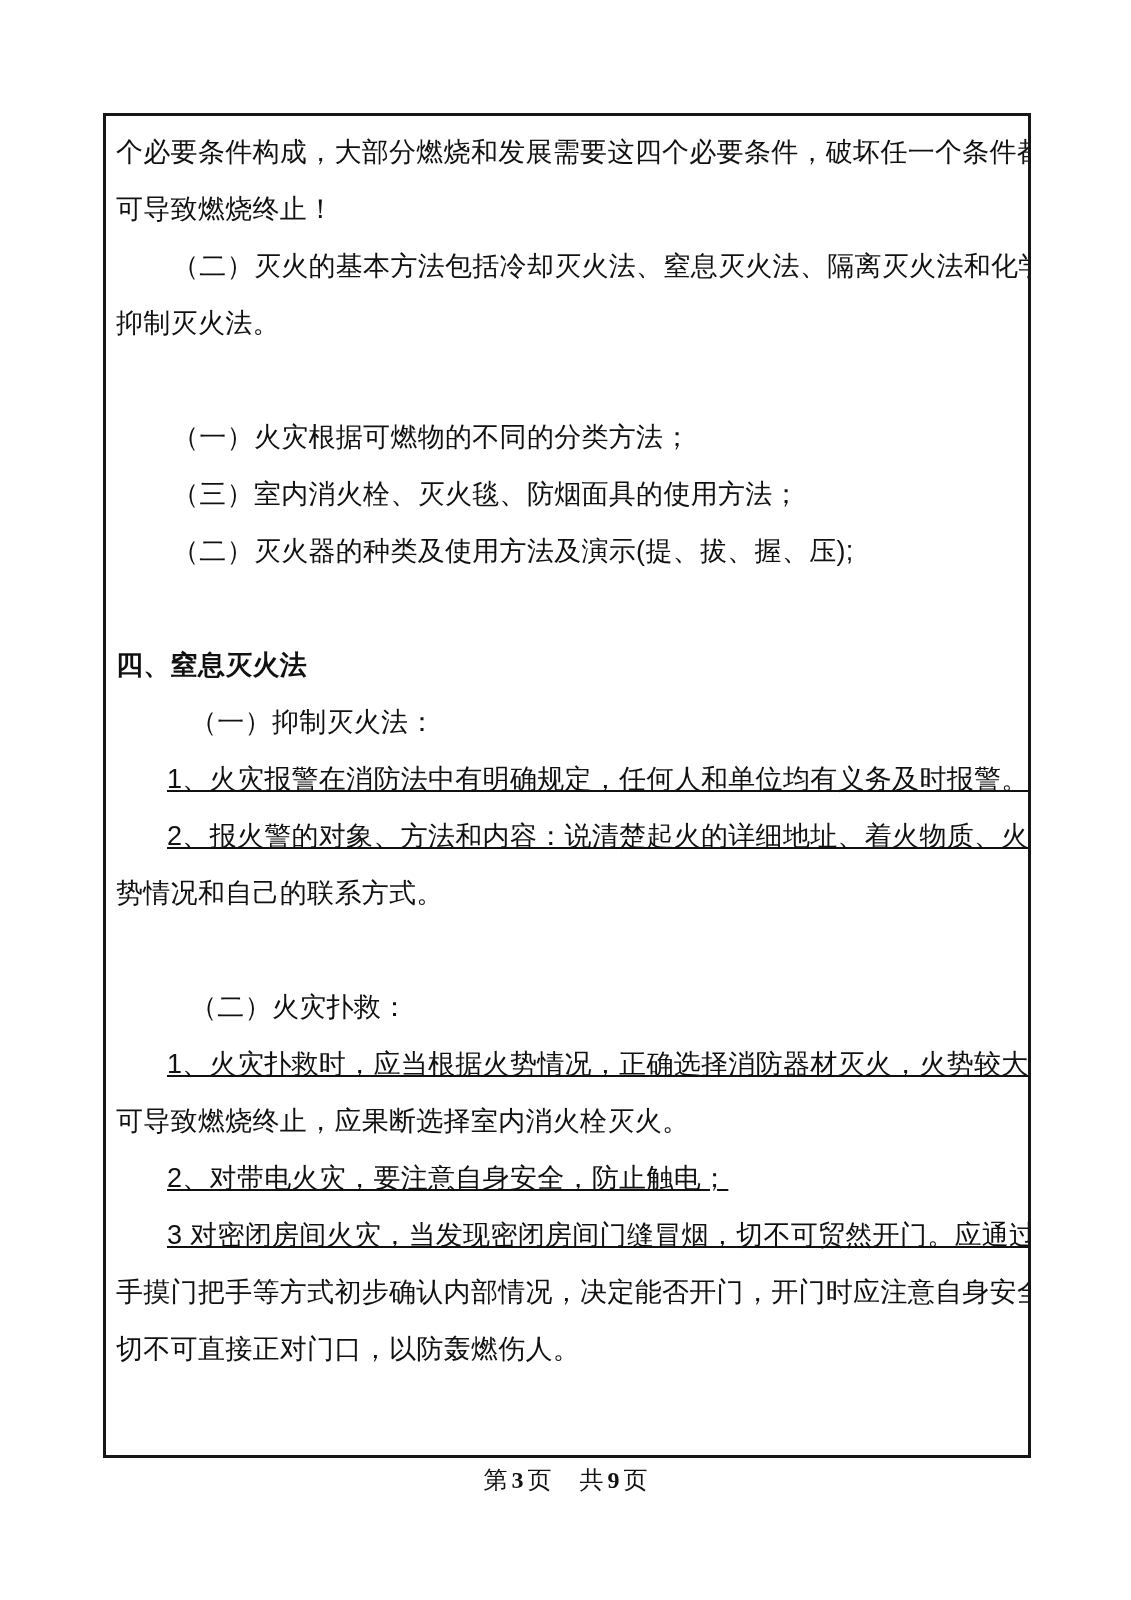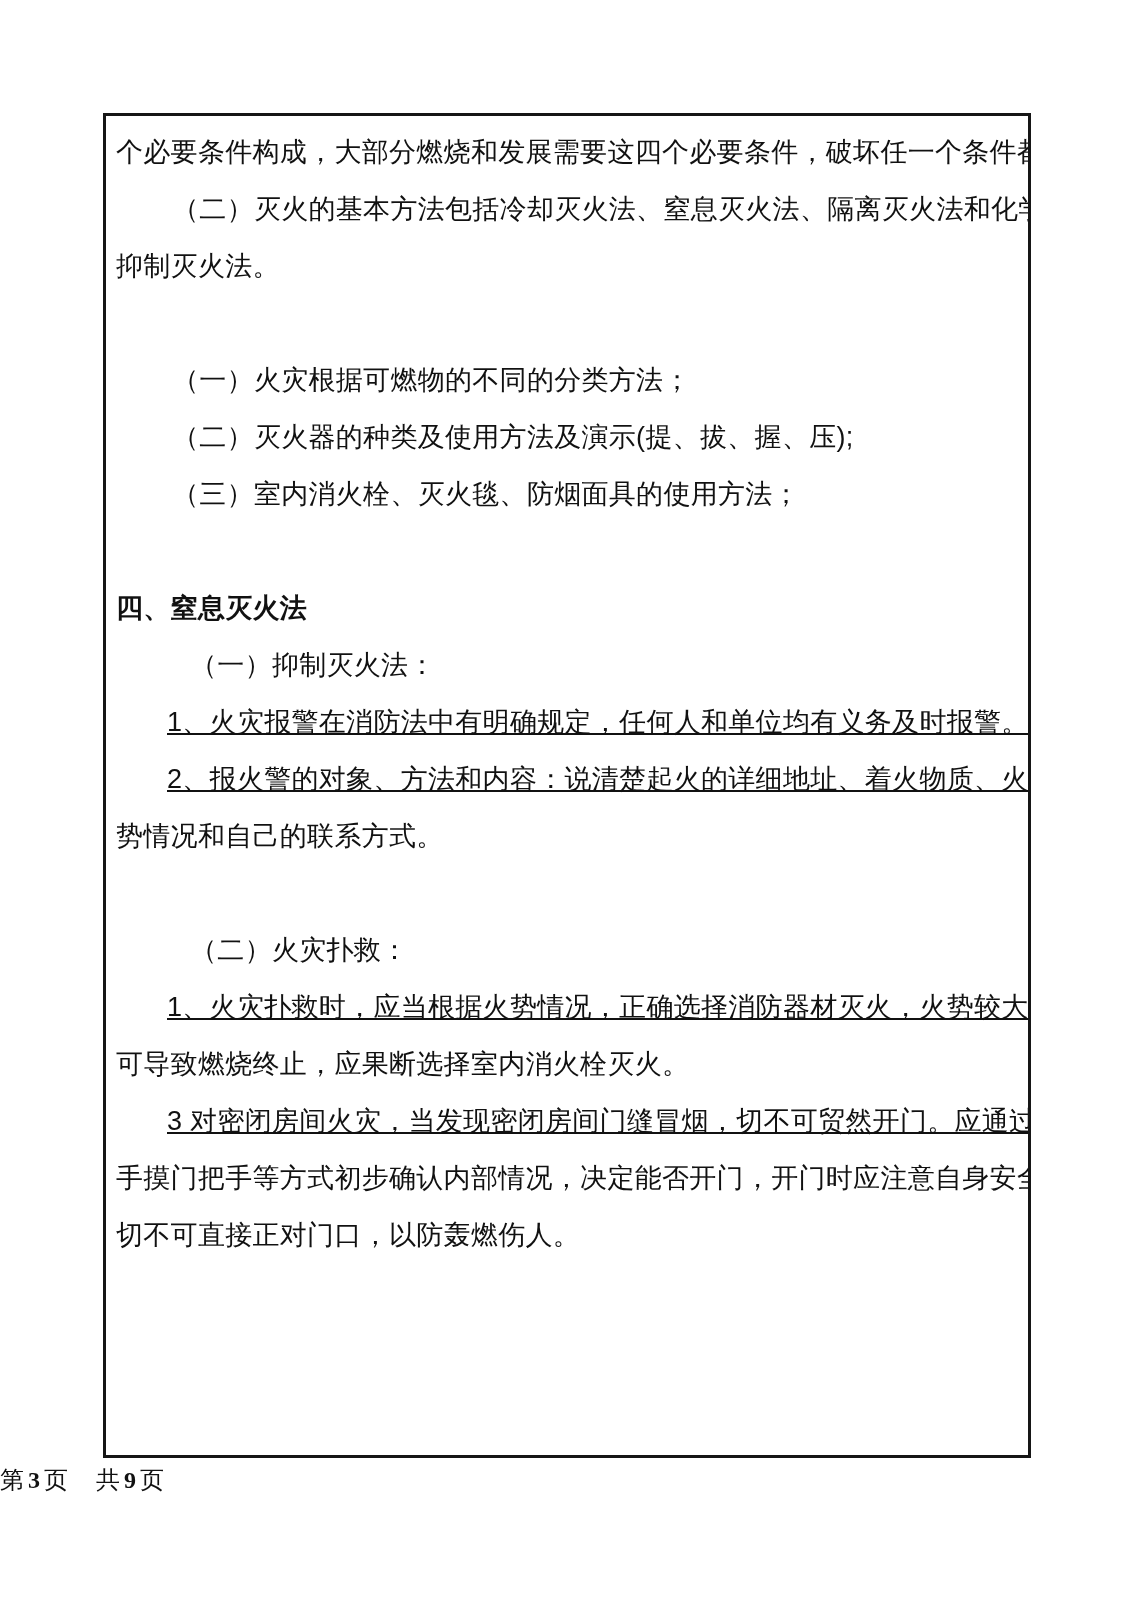--- a/index.html
+++ b/index.html
@@ -44,60 +44,63 @@
   .blank { height: 57px; }
   .heading { font-weight: bold; }
   .ind2   { padding-left: 56px; }  
   .ind27  { padding-left: 74px; }  
   .indnum { padding-left: 51px; text-decoration: underline; }  
   .footer {
     position: absolute;
     left: 0;
     top: 1463px;
     width: 1131px;
+    text-align: center;
     font-family: "Liberation Serif", serif;
     font-size: 24px;
     color: #111111;
     line-height: 34px;
   }
   .footer .num {
     font-weight: bold;
     margin: 0 4px;
   }
   .footer .group2 { margin-left: 28px; }
 </style>
 </head>
 <body>
 
 <div class="page">
 
   <div class="content-box">
     <div class="tline">个必要条件构成，大部分燃烧和发展需要这四个必要条件，破坏任一个条件都</div>
+    <div class="tline">可导致燃烧终止！</div>
     <div class="tline ind2">（二）灭火的基本方法包括冷却灭火法、窒息灭火法、隔离灭火法和化学</div>
     <div class="tline">抑制灭火法。</div>
 
     <div class="blank"></div>
 
     <div class="tline ind2">（一）火灾根据可燃物的不同的分类方法；</div>
+    <div class="tline ind2">（三）室内消火栓、灭火毯、防烟面具的使用方法；</div>
     <div class="tline ind2">（二）灭火器的种类及使用方法及演示(提、拔、握、压);</div>
-    <div class="tline ind2">（三）室内消火栓、灭火毯、防烟面具的使用方法；</div>
 
     <div class="blank"></div>
 
     <div class="tline heading">四、窒息灭火法</div>
     <div class="tline ind27">（一）抑制灭火法：</div>
     <div class="tline indnum">1、火灾报警在消防法中有明确规定，任何人和单位均有义务及时报警。</div>
     <div class="tline indnum">2、报火警的对象、方法和内容：说清楚起火的详细地址、着火物质、火</div>
     <div class="tline">势情况和自己的联系方式。</div>
 
     <div class="blank"></div>
 
     <div class="tline ind27">（二）火灾扑救：</div>
     <div class="tline indnum">1、火灾扑救时，应当根据火势情况，正确选择消防器材灭火，火势较大、</div>
     <div class="tline">可导致燃烧终止，应果断选择室内消火栓灭火。</div>
+    <div class="tline indnum">2、对带电火灾，要注意自身安全，防止触电；</div>
     <div class="tline indnum">3 对密闭房间火灾，当发现密闭房间门缝冒烟，切不可贸然开门。应通过</div>
     <div class="tline">手摸门把手等方式初步确认内部情况，决定能否开门，开门时应注意自身安全，</div>
     <div class="tline">切不可直接正对门口，以防轰燃伤人。</div>
   </div>
 
   <div class="footer">
     <span><span>第</span><span class="num">3</span><span>页</span></span><span class="group2"><span>共</span><span class="num">9</span><span>页</span></span>
   </div>
 
 </div>

